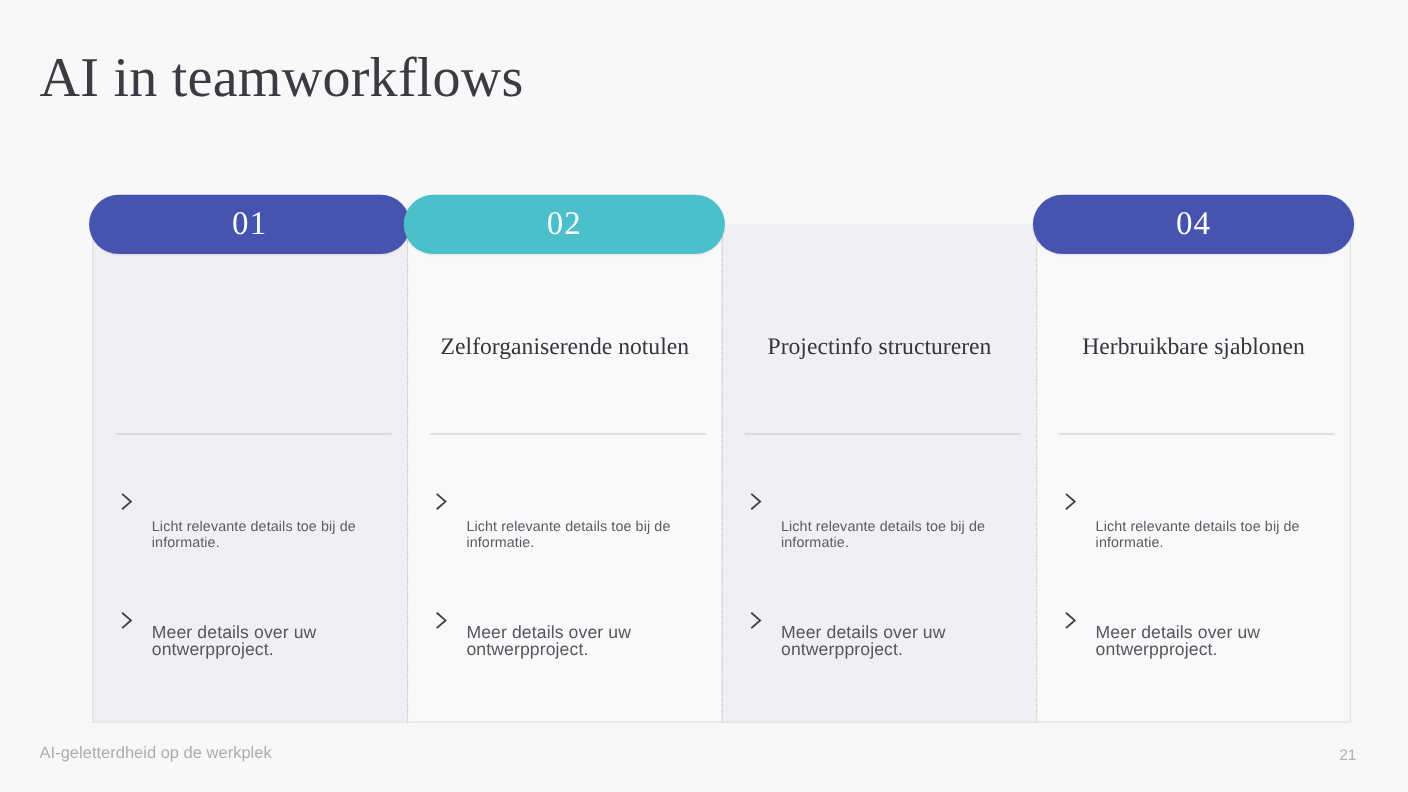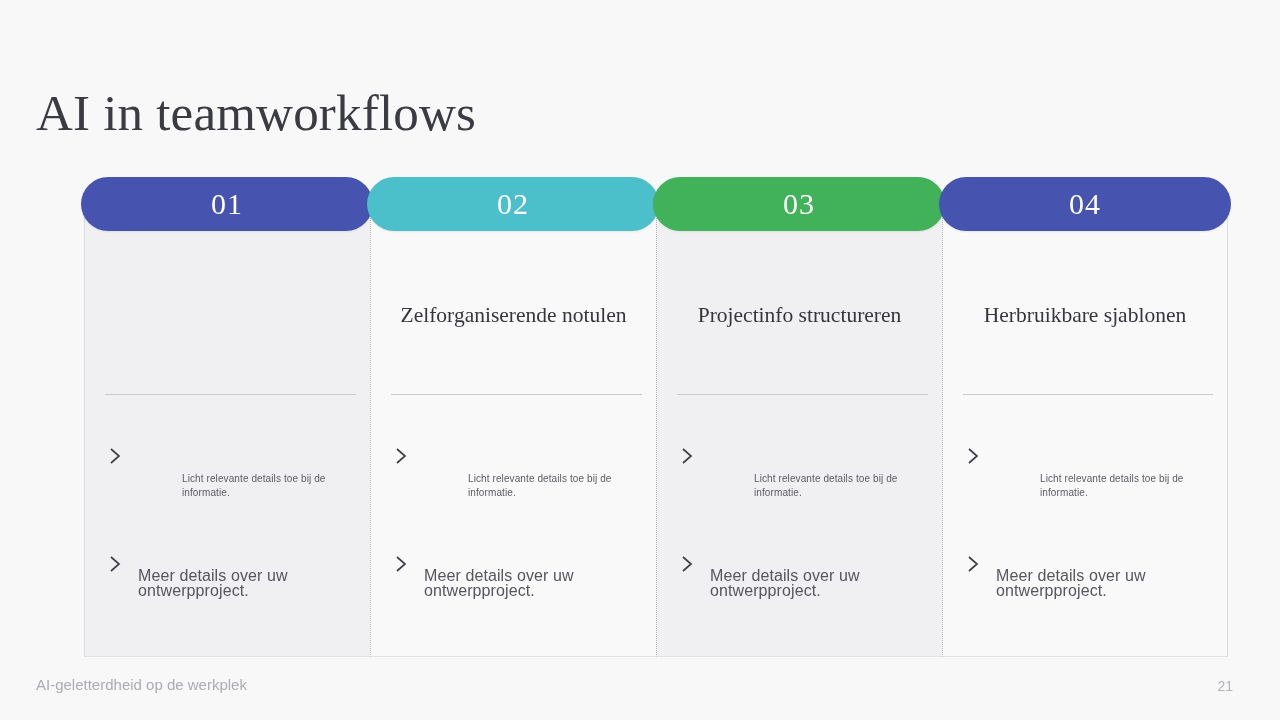--- a/index.html
+++ b/index.html
@@ -14,21 +14,20 @@
 
   .slide-title {
     position: absolute;
     left: 36px; top: 42px;
     font-family: "Liberation Serif", "DejaVu Serif", serif;
     font-weight: 400;
     font-size: 51px;
     line-height: 1.15;
     color: #3b3c41;
     letter-spacing: 0.2px;
-    margin-top: 42px;
   }
 
   .columns {
     position: absolute;
     left: 36px; top: 177px;
     width: 1192px; height: 404px;
     display: flex;
     padding-left: 48px;
   }
   .column {
@@ -86,25 +85,24 @@
     width: 16px; height: 20px;
   }
   .chevron-1 { top: 242px; }
   .chevron-2 { top: 350px; }
   .chevron svg { display: block; }
 
   .bullet-text-1 {
     position: absolute;
     left: 53px; right: 6px;
     top: 268px;
-    font-size: 10px;
+    font-size: 13px;
     line-height: 14px;
     color: #5b5c63;
     letter-spacing: 0.1px;
-    margin-left: 44px;
   }
   .bullet-text-2 {
     position: absolute;
     left: 53px; right: 6px;
     top: 364px;
     font-size: 16px;
     line-height: 15px;
     color: #55565e;
     letter-spacing: 0.1px;
   }
@@ -166,23 +164,20 @@
       <span class="chevron chevron-2">
           <svg width="16" height="20" viewBox="0 0 16 20">
             <path d="M4 3 L12 10 L4 17" fill="none" stroke="#3f4046" stroke-width="1.7"></path>
           </svg>
         </span>
       <div class="bullet-text-2">Meer details over uw ontwerpproject.</div>
     </div>
   </div>
 
   <div class="column">
-    <div class="pill" style="background-color: rgb(65, 178, 90);">
-      <span class="pill-number">03</span>
-    </div>
     <div class="card">
       <div class="card-title">Projectinfo structureren</div>
       <div class="card-divider"></div>
       <span class="chevron chevron-1">
           <svg width="16" height="20" viewBox="0 0 16 20">
             <path d="M4 3 L12 10 L4 17" fill="none" stroke="#3f4046" stroke-width="1.7"></path>
           </svg>
         </span>
       <div class="bullet-text-1">Licht relevante details toe bij de informatie.</div>
       <span class="chevron chevron-2">

